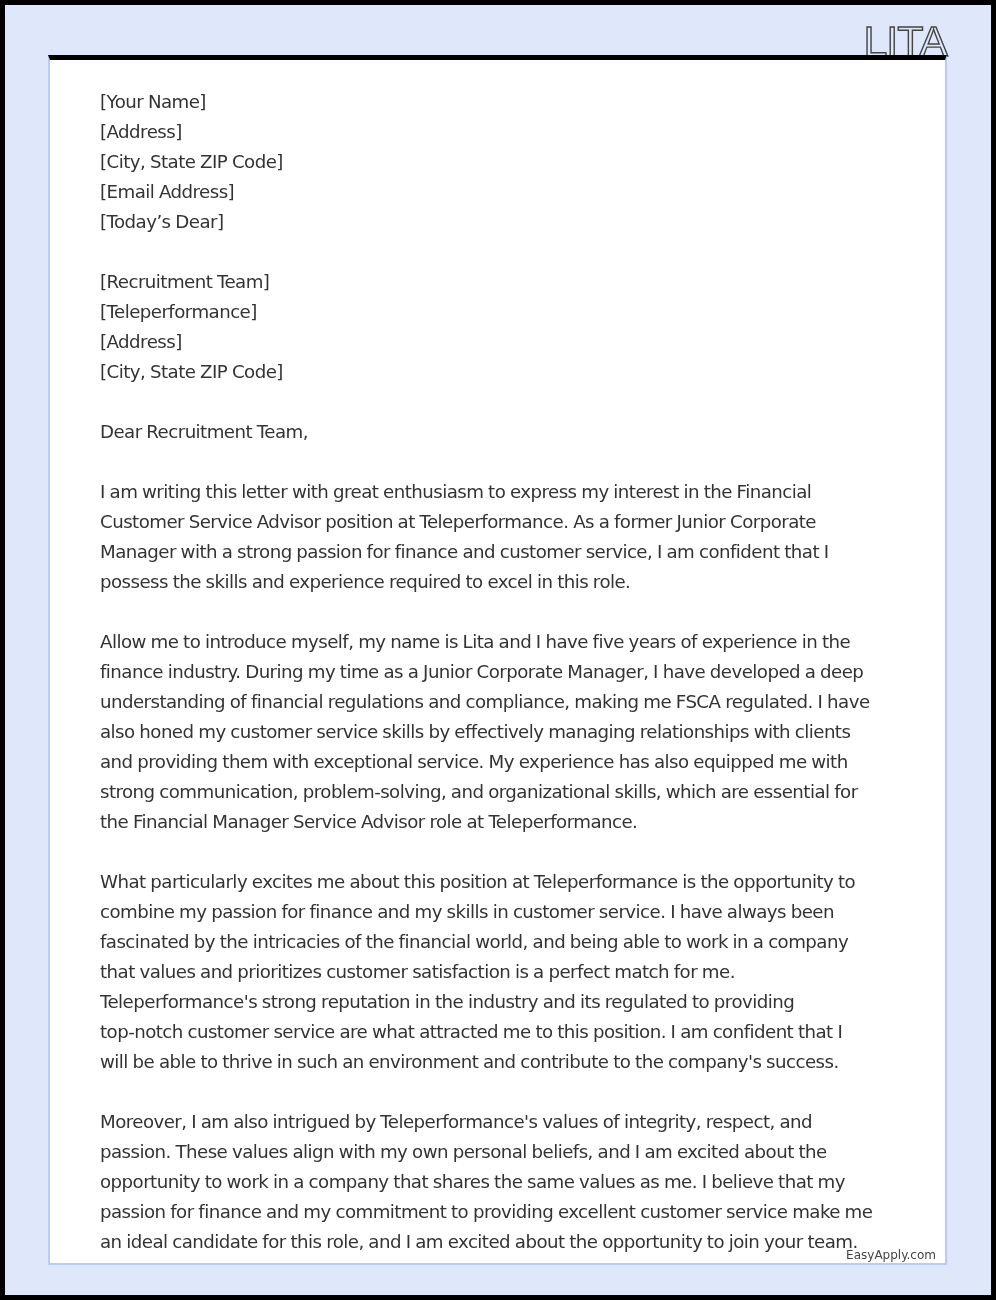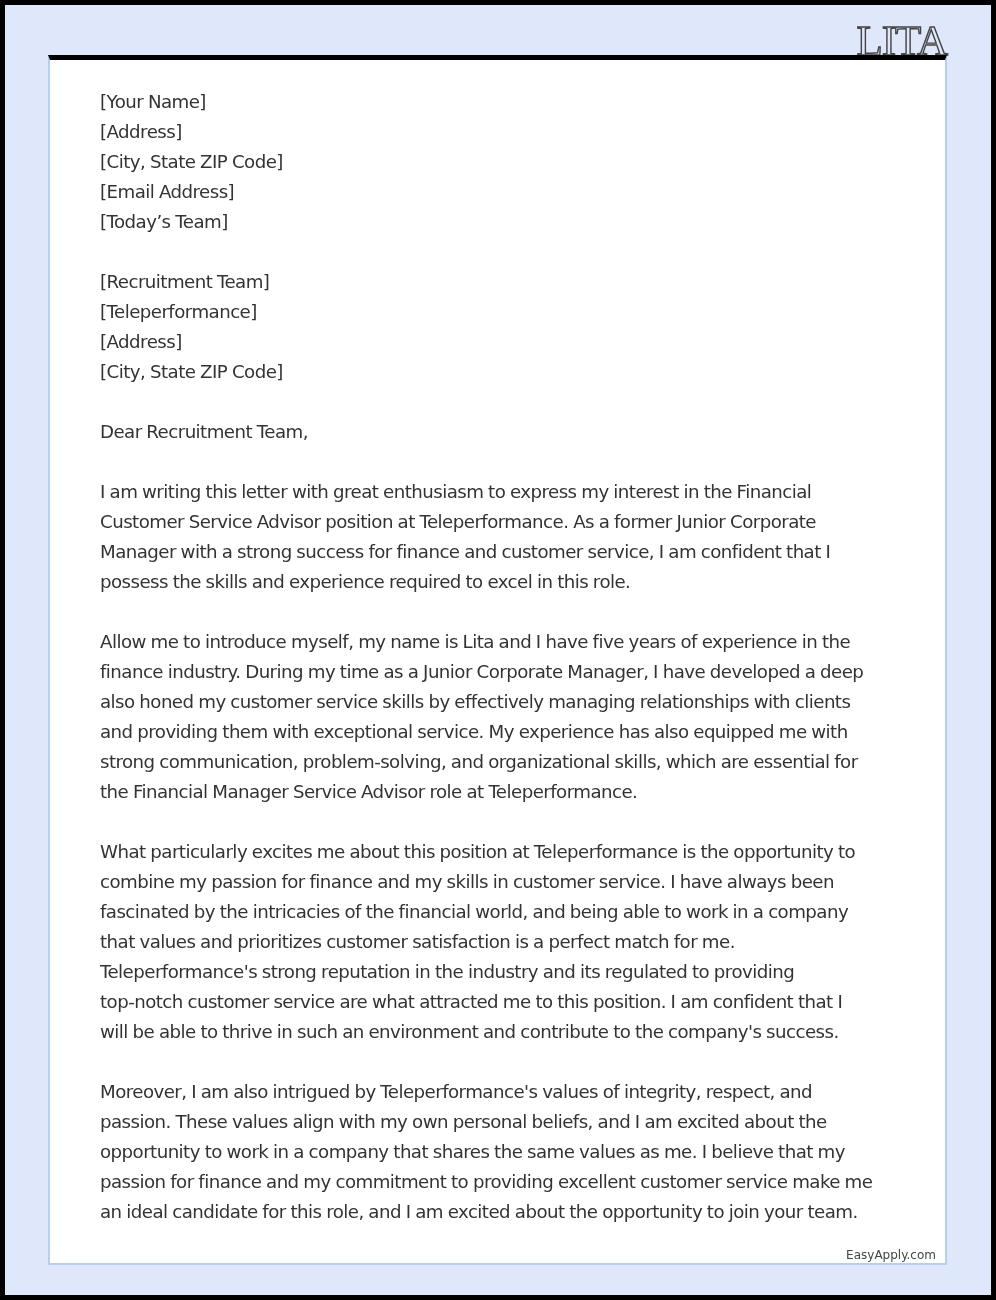--- a/index.html
+++ b/index.html
@@ -9,21 +9,21 @@
     font-family: "DejaVu Sans", sans-serif;
   }
   .frame {
     position: absolute; left: 5px; top: 5px;
     width: 986px; height: 1290px;
     background: #dfe7fb;
     overflow: hidden;
   }
   .brand {
     position: absolute; right: 44px; top: 14px;
-    font-family: Liberation Serif, serif;
+    font-family: Liberation Sans, sans-serif;
     font-size: 43px; line-height: 44px;
     color: transparent;
     -webkit-text-stroke: 1.4px #444;
     letter-spacing: -1px;
   }
   .page {
     position: absolute; left: 43px; top: 50px;
     width: 895px; height: 1203px;
     background: #fff;
     border-left: 2px solid #b7cdf3;
@@ -59,42 +59,43 @@
   <div class="brand">LITA</div>
 
   <div class="page">
     <div class="content">
 
       <div class="block">
         <span class="line">[Your Name]</span>
         <span class="line">[Address]</span>
         <span class="line">[City, State ZIP Code]</span>
         <span class="line">[Email Address]</span>
-        <span class="line">[Today’s Team]</span>
+        <span class="line">[Today’s Dear]</span>
       </div>
 
       <div class="block">
         <span class="line">[Recruitment Team]</span>
         <span class="line">[Teleperformance]</span>
         <span class="line">[Address]</span>
         <span class="line">[City, State ZIP Code]</span>
       </div>
 
       <div class="block">Dear Recruitment Team,</div>
 
       <div class="para">
         <span class="line">I am writing this letter with great enthusiasm to express my interest in the Financial</span>
         <span class="line">Customer Service Advisor position at Teleperformance. As a former Junior Corporate</span>
-        <span class="line">Manager with a strong success for finance and customer service, I am confident that I</span>
+        <span class="line">Manager with a strong passion for finance and customer service, I am confident that I</span>
         <span class="line">possess the skills and experience required to excel in this role.</span>
       </div>
 
       <div class="para">
         <span class="line">Allow me to introduce myself, my name is Lita and I have five years of experience in the</span>
         <span class="line">finance industry. During my time as a Junior Corporate Manager, I have developed a deep</span>
+        <span class="line">understanding of financial regulations and compliance, making me FSCA regulated. I have</span>
         <span class="line">also honed my customer service skills by effectively managing relationships with clients</span>
         <span class="line">and providing them with exceptional service. My experience has also equipped me with</span>
         <span class="line">strong communication, problem-solving, and organizational skills, which are essential for</span>
         <span class="line">the Financial Manager Service Advisor role at Teleperformance.</span>
       </div>
 
       <div class="para">
         <span class="line">What particularly excites me about this position at Teleperformance is the opportunity to</span>
         <span class="line">combine my passion for finance and my skills in customer service. I have always been</span>
         <span class="line">fascinated by the intricacies of the financial world, and being able to work in a company</span>

